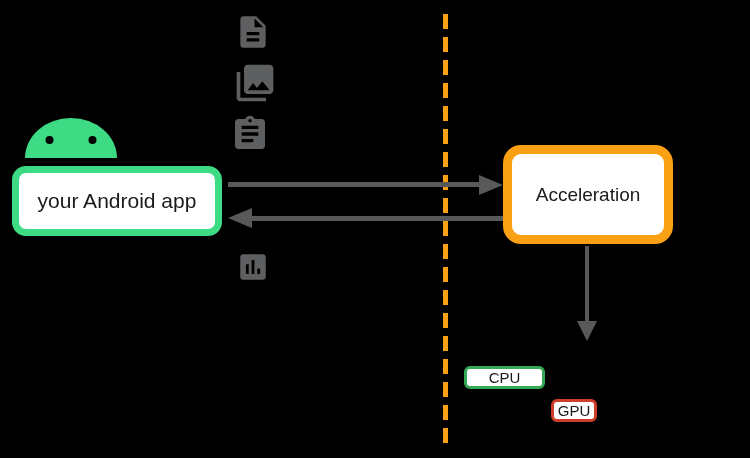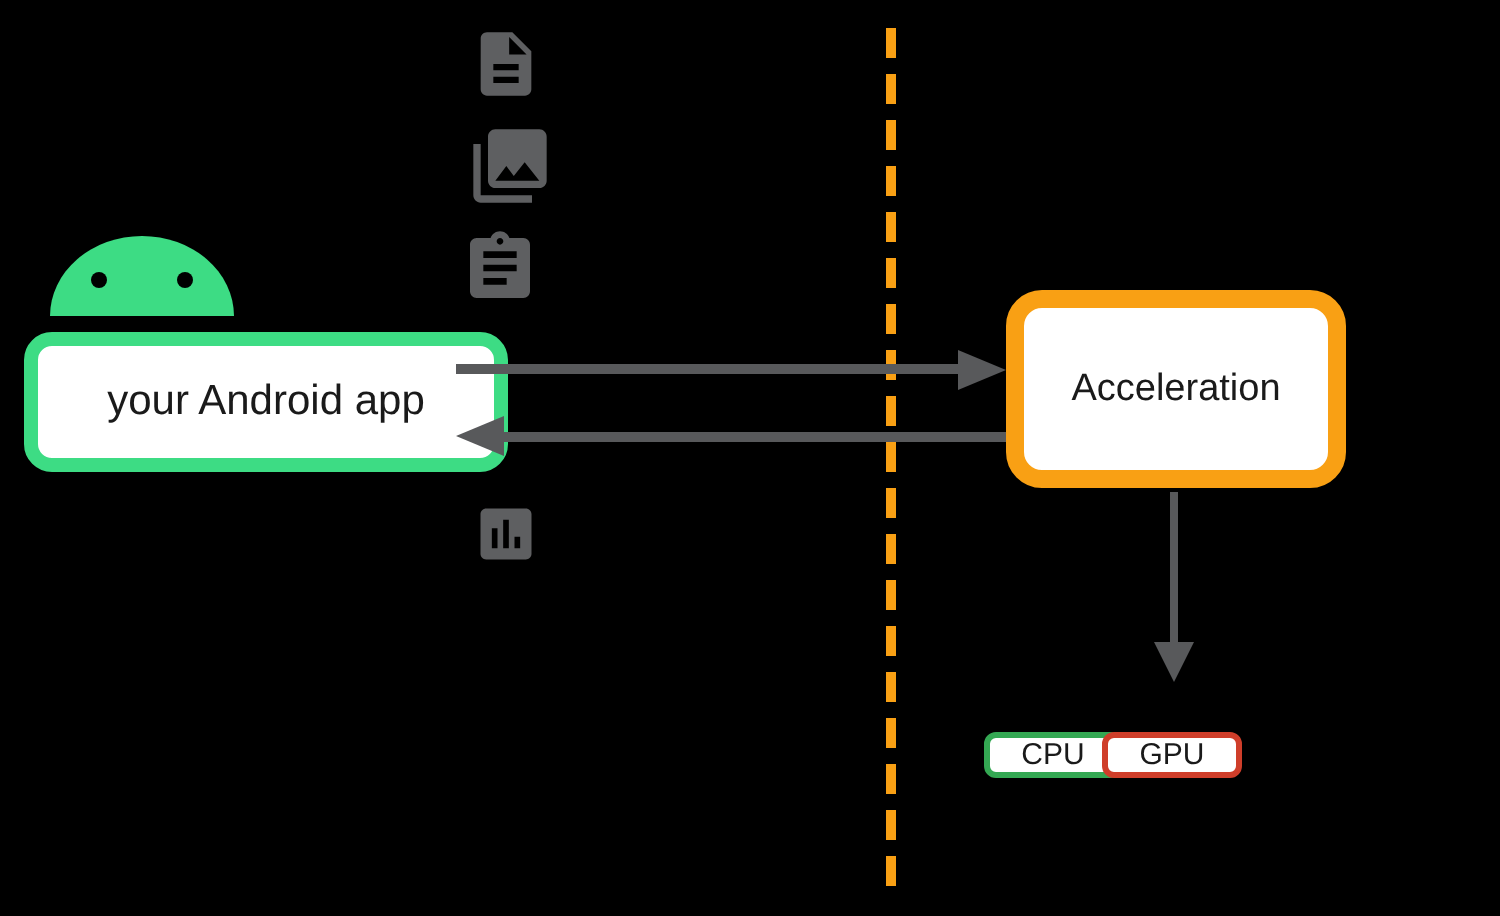--- a/index.html
+++ b/index.html
@@ -15,43 +15,43 @@
   .divider {
     left:443px; top:14px; width:5px; height:433px;
     background:repeating-linear-gradient(
       to bottom,
       var(--divider-orange, #F9A014) 0 15px,
       transparent 15px 23px);
   }
 
   
   .app-box {
-    left:12px; top:166px; width:242px; height:70px; box-sizing:border-box;
+    left:12px; top:166px; width:210px; height:70px; box-sizing:border-box;
     background:#fff; border:7px solid var(--android-green, #3DDC84);
     border-radius:14px; display:flex; align-items:center; justify-content:center;
     font-size:21px;
   }
 
   
   .api-box {
     left:503px; top:145px; width:170px; height:99px; box-sizing:border-box;
     background:#fff; border:9px solid var(--api-orange, #F9A014);
     border-radius:18px; display:flex; flex-direction:column;
     align-items:center; justify-content:center;
     font-size:19px; line-height:27px; text-align:center;
   }
 
   
   .chip {
     top:366px; height:23px; box-sizing:border-box; background:#fff;
     border-radius:6px; display:flex; align-items:center; justify-content:center;
     font-size:15px;
   }
-  .chip.cpu { left:492px; width:69px; border:3px solid var(--cpu-green, #34A853); }
-  .chip.gpu { left:551px; width:70px; border:3px solid var(--gpu-red, #CF3E2A); }
+  .chip.cpu { left:464px; width:81px; border:3px solid var(--cpu-green, #34A853); }
+  .chip.gpu { left:551px; width:46px; border:3px solid var(--gpu-red, #CF3E2A);margin-top:33px; }
 
   
   .shaft { background:var(--arrow-gray, #58595B); }
   .shaft.h { height:5px; }
   .head-right {
     width:0; height:0;
     border-top:10px solid transparent; border-bottom:10px solid transparent;
     border-left:24px solid var(--arrow-gray, #58595B);
   }
   .head-left {

